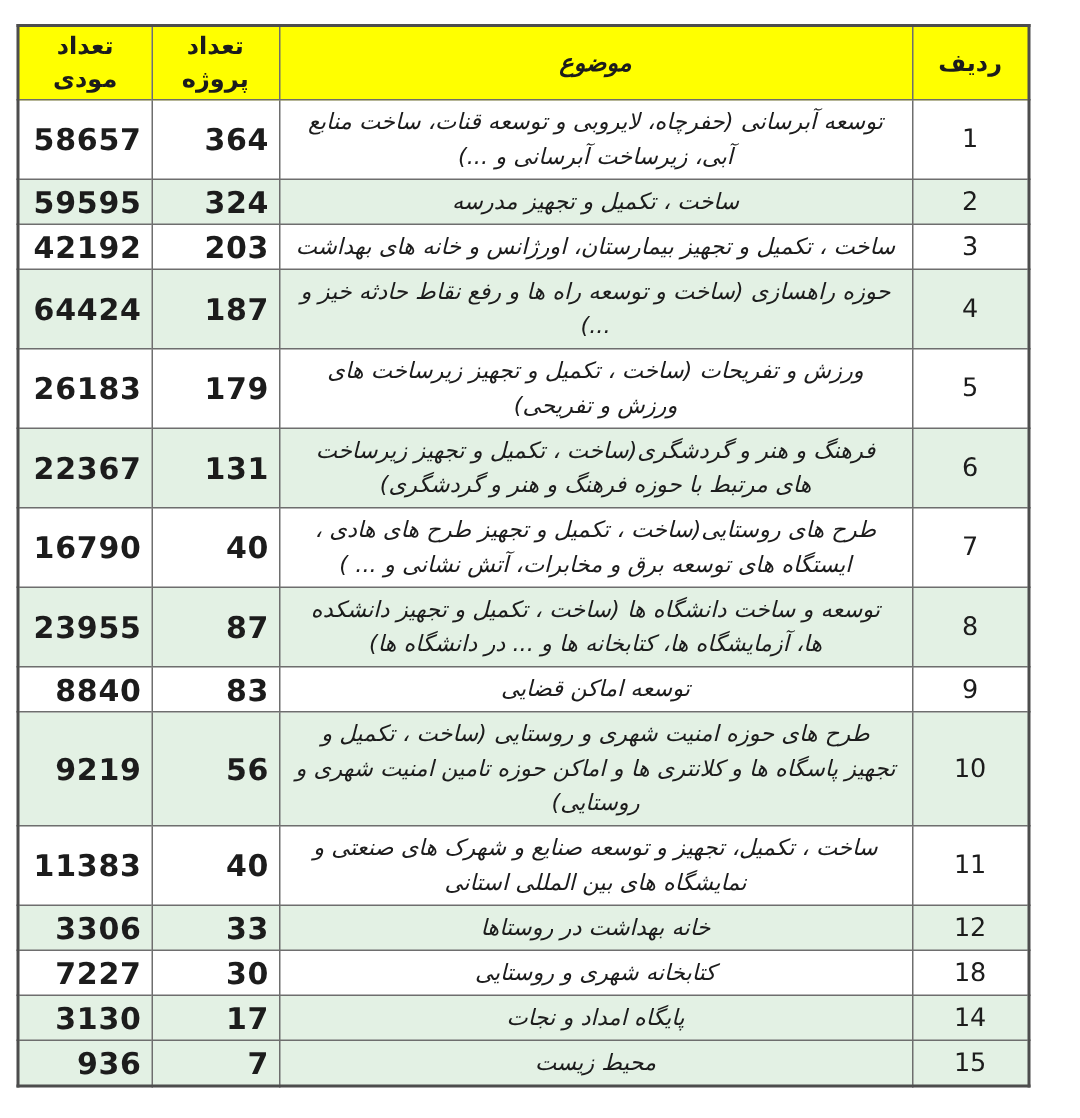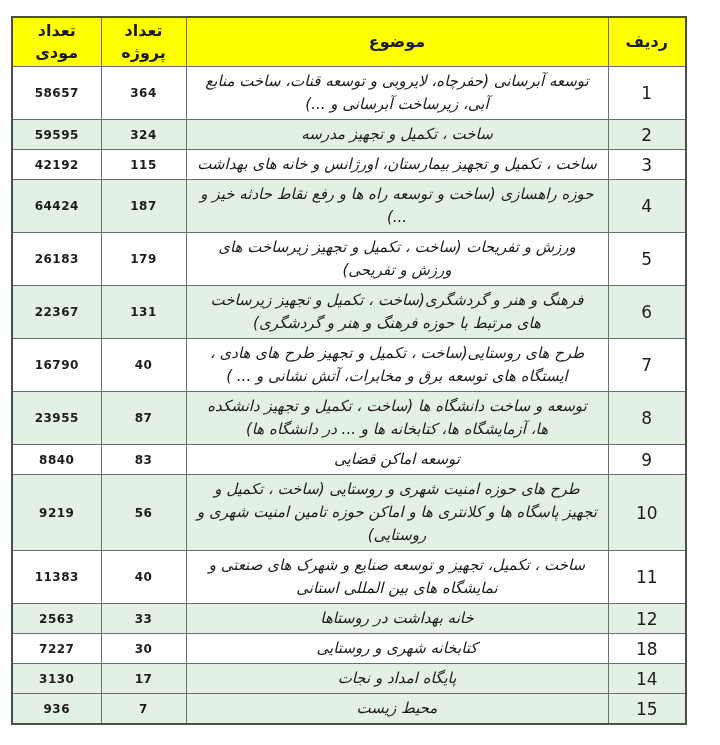--- a/index.html
+++ b/index.html
@@ -39,38 +39,39 @@
   }
   .data-table thead th{
     background:var(--header-bg);
     font-size:16px;
     font-weight:bold;
     line-height:22px;
     height:48px;
     padding:2px 4px;
   }
   .col-radif{width:78px;}
-  .col-subject{width:422px;}
+  .col-subject{width:422px;font-style:italic;}
   .col-projects{width:85px;}
   .col-modi{width:89px;}
   td.cell-radif{
     font-size:17px;
     font-weight:400;
     height:26px;
   }
   td.cell-subject{
     font-size:15px;
     line-height:23px;
     padding:3px 10px;
     font-style:italic;
   }
   td.cell-num{
-    font-size:12px;
+    font-size:20px;
     font-weight:700;
     letter-spacing:0.5px;
+    text-align:right;
   }
   tr.shaded td{background:var(--row-green);margin-top:21px;}
   tr:not(.shaded) td{background:var(--row-white);}
 </style>
 </head>
 <body>
 
 <div class="page">
   <table class="data-table">
     <colgroup>
@@ -96,21 +97,21 @@
         </tr>
         <tr class="shaded">
           <td class="cell-radif">2</td>
           <td class="cell-subject">ساخت ، تکمیل و تجهیز مدرسه</td>
           <td class="cell-num">324</td>
           <td class="cell-num">59595</td>
         </tr>
         <tr>
           <td class="cell-radif">3</td>
           <td class="cell-subject">ساخت ، تکمیل و تجهیز بیمارستان، اورژانس و خانه های بهداشت</td>
-          <td class="cell-num">115</td>
+          <td class="cell-num">203</td>
           <td class="cell-num">42192</td>
         </tr>
         <tr class="shaded">
           <td class="cell-radif">4</td>
           <td class="cell-subject">حوزه راهسازی (ساخت و توسعه راه ها و رفع نقاط حادثه خیز و ...)</td>
           <td class="cell-num">187</td>
           <td class="cell-num">64424</td>
         </tr>
         <tr>
           <td class="cell-radif">5</td>
@@ -151,21 +152,21 @@
         <tr>
           <td class="cell-radif">11</td>
           <td class="cell-subject">ساخت ، تکمیل، تجهیز و توسعه صنایع و شهرک های صنعتی و نمایشگاه های بین المللی استانی</td>
           <td class="cell-num">40</td>
           <td class="cell-num">11383</td>
         </tr>
         <tr class="shaded">
           <td class="cell-radif">12</td>
           <td class="cell-subject">خانه بهداشت در روستاها</td>
           <td class="cell-num">33</td>
-          <td class="cell-num">2563</td>
+          <td class="cell-num">3306</td>
         </tr>
         <tr>
           <td class="cell-radif">18</td>
           <td class="cell-subject">کتابخانه شهری و روستایی</td>
           <td class="cell-num">30</td>
           <td class="cell-num">7227</td>
         </tr>
         <tr class="shaded">
           <td class="cell-radif">14</td>
           <td class="cell-subject">پایگاه امداد و نجات</td>

